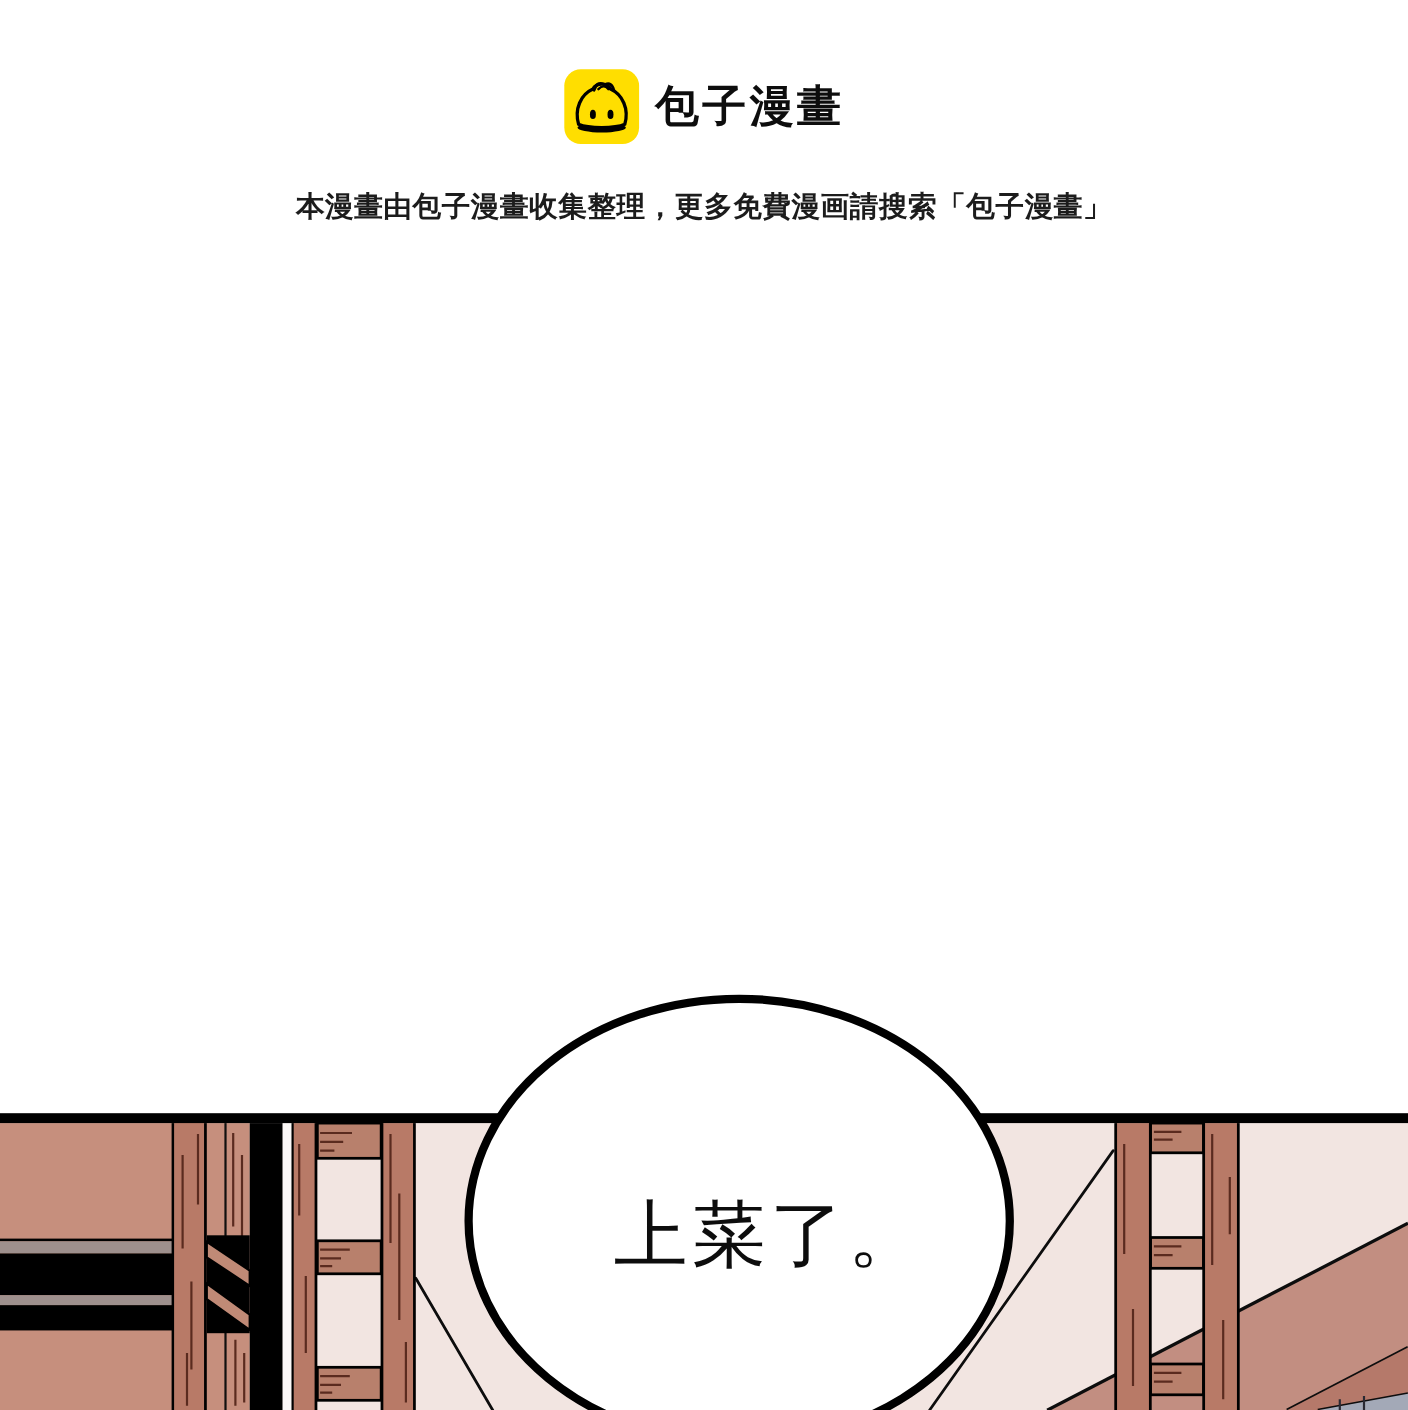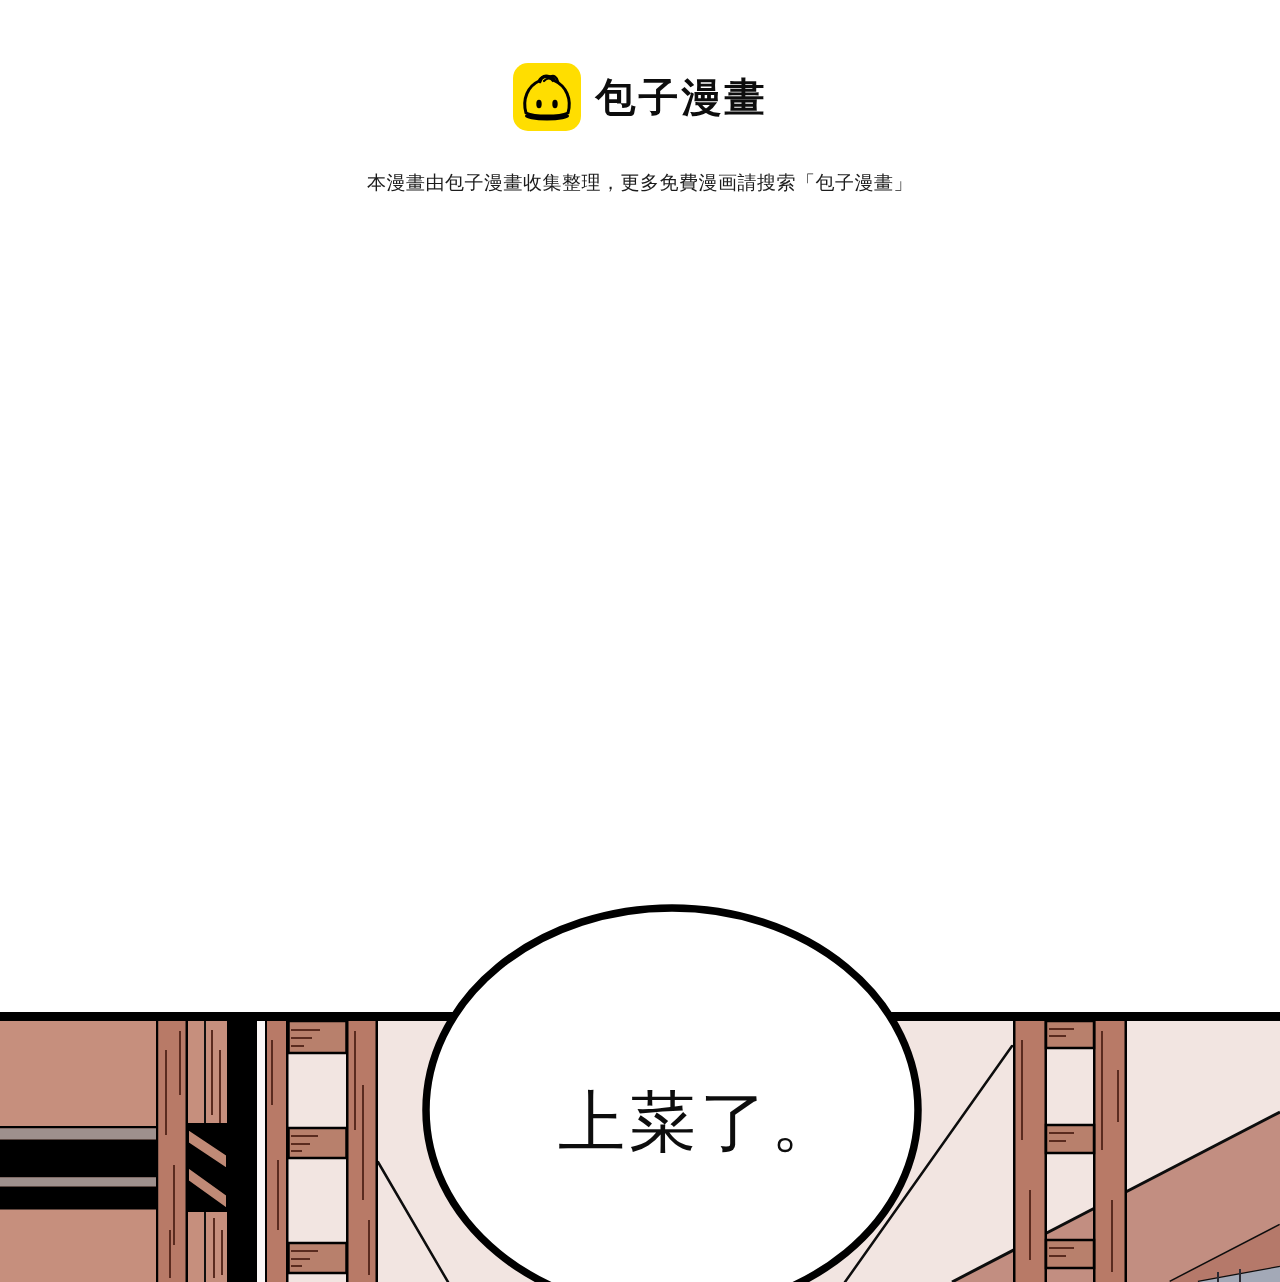--- a/index.html
+++ b/index.html
@@ -33,24 +33,24 @@
     font-weight:bold;
     color:#0d0d0d;
     letter-spacing:3px;
     line-height:1;
   }
   .notice{
     position:absolute;
     top:170px; left:0; right:0;
     margin:0;
     text-align:center;
-    font-size:19px;
+    font-size:26px;
     color:#1c1c1c;
     letter-spacing:0.5px;
-    font-weight:normal;
+    font-weight:bold;
   }
   .panel-svg{
     position:absolute;
     left:0; top:900px;
     width:1280px; height:382px;
     display:block;
   }
   .bubble-text{
     font-family:"DejaVu Sans", sans-serif;
     font-size:67px;

